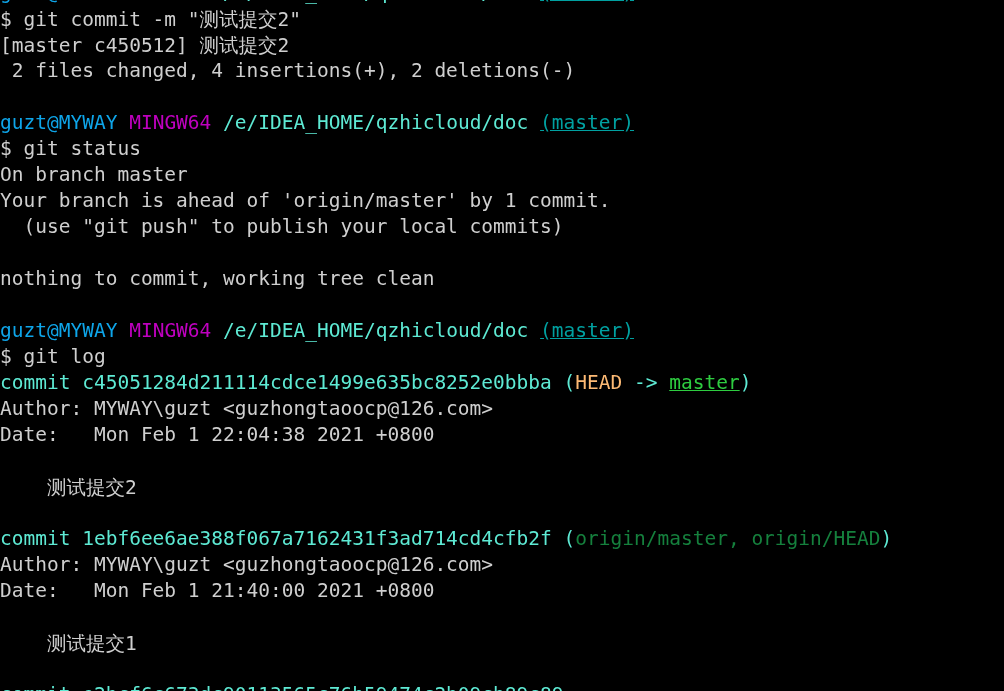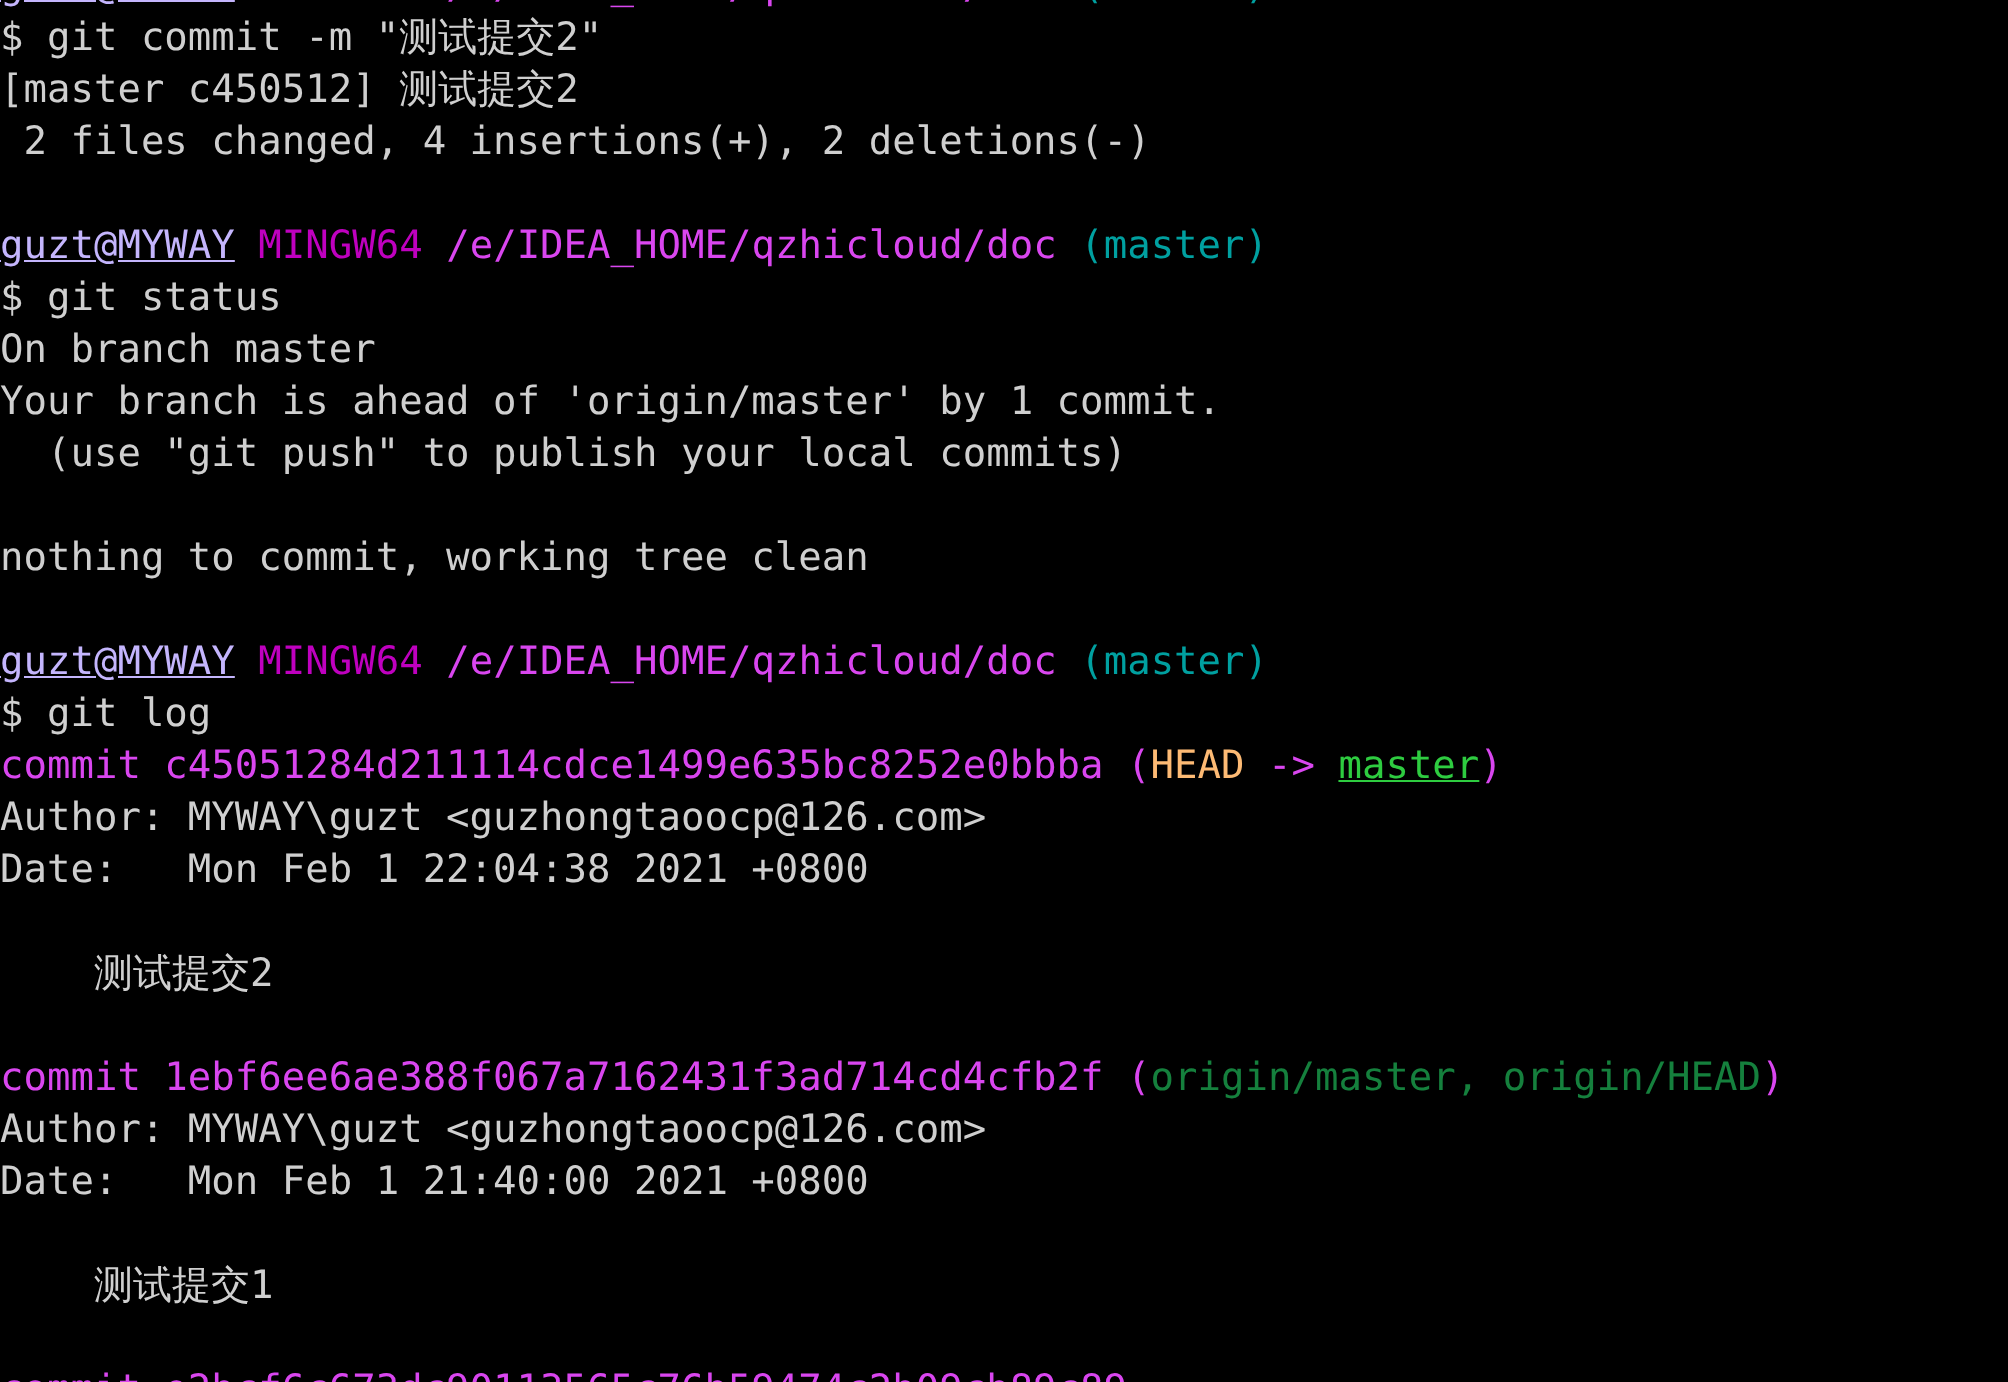--- a/index.html
+++ b/index.html
@@ -32,24 +32,24 @@
     font-family: "DejaVu Sans Mono", "Liberation Mono", monospace;
   }
   .line {
     height: 26px;
     white-space: pre;
     padding: 0;
     margin: 0;
   }
   
   .c-default { color: #cfcfcf; }
-  .c-green   { color: #c4b5fd; text-decoration: underline; }
+  .c-green   { color: #0ea5e9; }
   .c-magenta { color: #bf00bf; margin-top: 31px; }
-  .c-olive   { color: #d946ef; }
-  .c-cyan    { color: #00a0a0; }
+  .c-olive   { color: #5eead4; }
+  .c-cyan    { color: #00a0a0; text-decoration: underline; }
   .c-cyanb   { color: #fdba74; }
   .c-brightgreen { color: #2ecc40; text-decoration: underline; }
   .c-red     { color: #15803d; }
   .cjk {
     font-family: Liberation Sans, sans-serif;
     margin-top: 38px;
   }
 </style>
 </head>
 <body>

